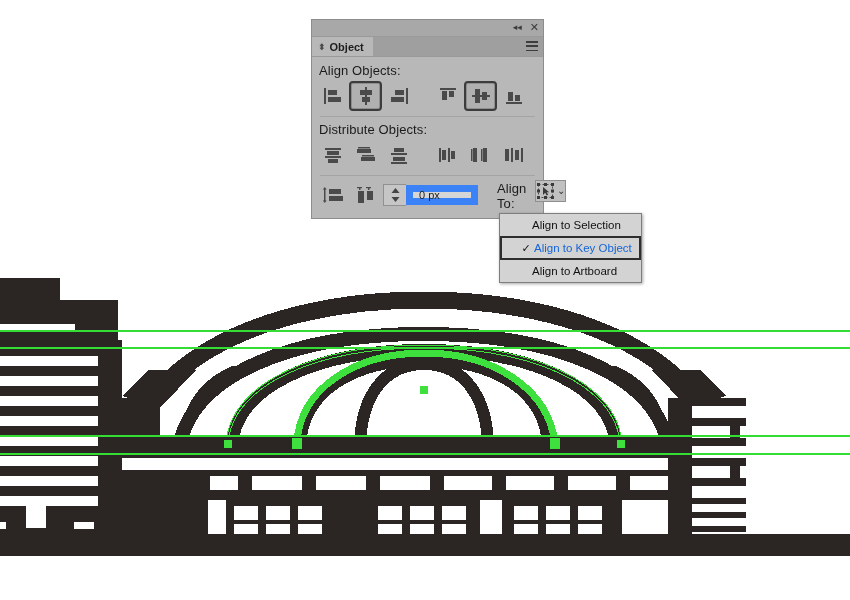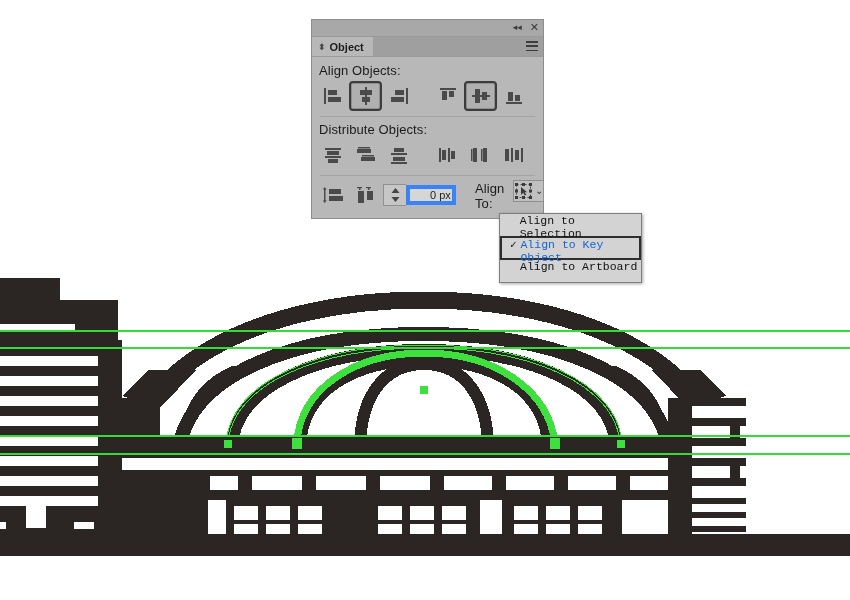--- a/index.html
+++ b/index.html
@@ -62,43 +62,43 @@
   .gap-block{width:16px;}
   .divider-h{height:1px;background:#a4a4a4;margin:5px 8px 4px 8px;}
 
   .spacing-row{display:flex;align-items:center;padding-left:5px;}
   .stepper{
     width:22px;height:20px;background:#c6c6c6;border:1px solid #919191;
     border-right:none;display:flex;align-items:center;justify-content:center;
     font-size:10px;color:#333;cursor:pointer;
   }
   .numfield{
-    width:50px;height:20px;background:#d6d6d6;border:4px solid #3b82f6;
-    display:flex;align-items:center;padding-left:20px;font-size:11px;color:#222;
+    width:72px;height:20px;background:#d6d6d6;border:7px solid #3b82f6;
+    display:flex;align-items:center;padding-left:6px;font-size:11px;color:#222;
     box-sizing:border-box;cursor:text;
   }
   .vdivider{width:1px;height:46px;background:#a4a4a4;margin:0 9px 0 10px;}
 
   .alignto-wrap{display:flex;}
   .alignto-btn{
     width:40px;height:22px;background:#c0c0c0;border:1px solid #8f8f8f;
     display:flex;align-items:center;justify-content:center;gap:1px;cursor:pointer;
     box-sizing:border-box;
   }
 
   
   #align-dropdown{
     position:absolute;left:499px;top:213px;width:141px;
     background:#d3d3d3;border:1px solid #7e7e7e;
     box-shadow:1px 1px 3px rgba(0,0,0,.35);
     font-size:11.5px;
   }
   .dd-item{
-    height:22px;display:flex;align-items:flex-start;padding-left:4px;
-    color:#111;cursor:pointer;box-sizing:border-box;font-family:Liberation Mono, monospace;
+    height:22px;display:flex;align-items:center;padding-left:16px;
+    color:#111;cursor:pointer;box-sizing:border-box;
   }
   .dd-check{width:16px;font-size:11px;color:#111;text-align:center;}
   .dd-item.active{
     border:2px solid #2e2e2e;color:#1565d8;font-weight:normal;
     background:#d3d3d3;height:24px;
   }
   .dd-item.active .dd-check{color:#111;}
 </style>
 </head>
 <body>

